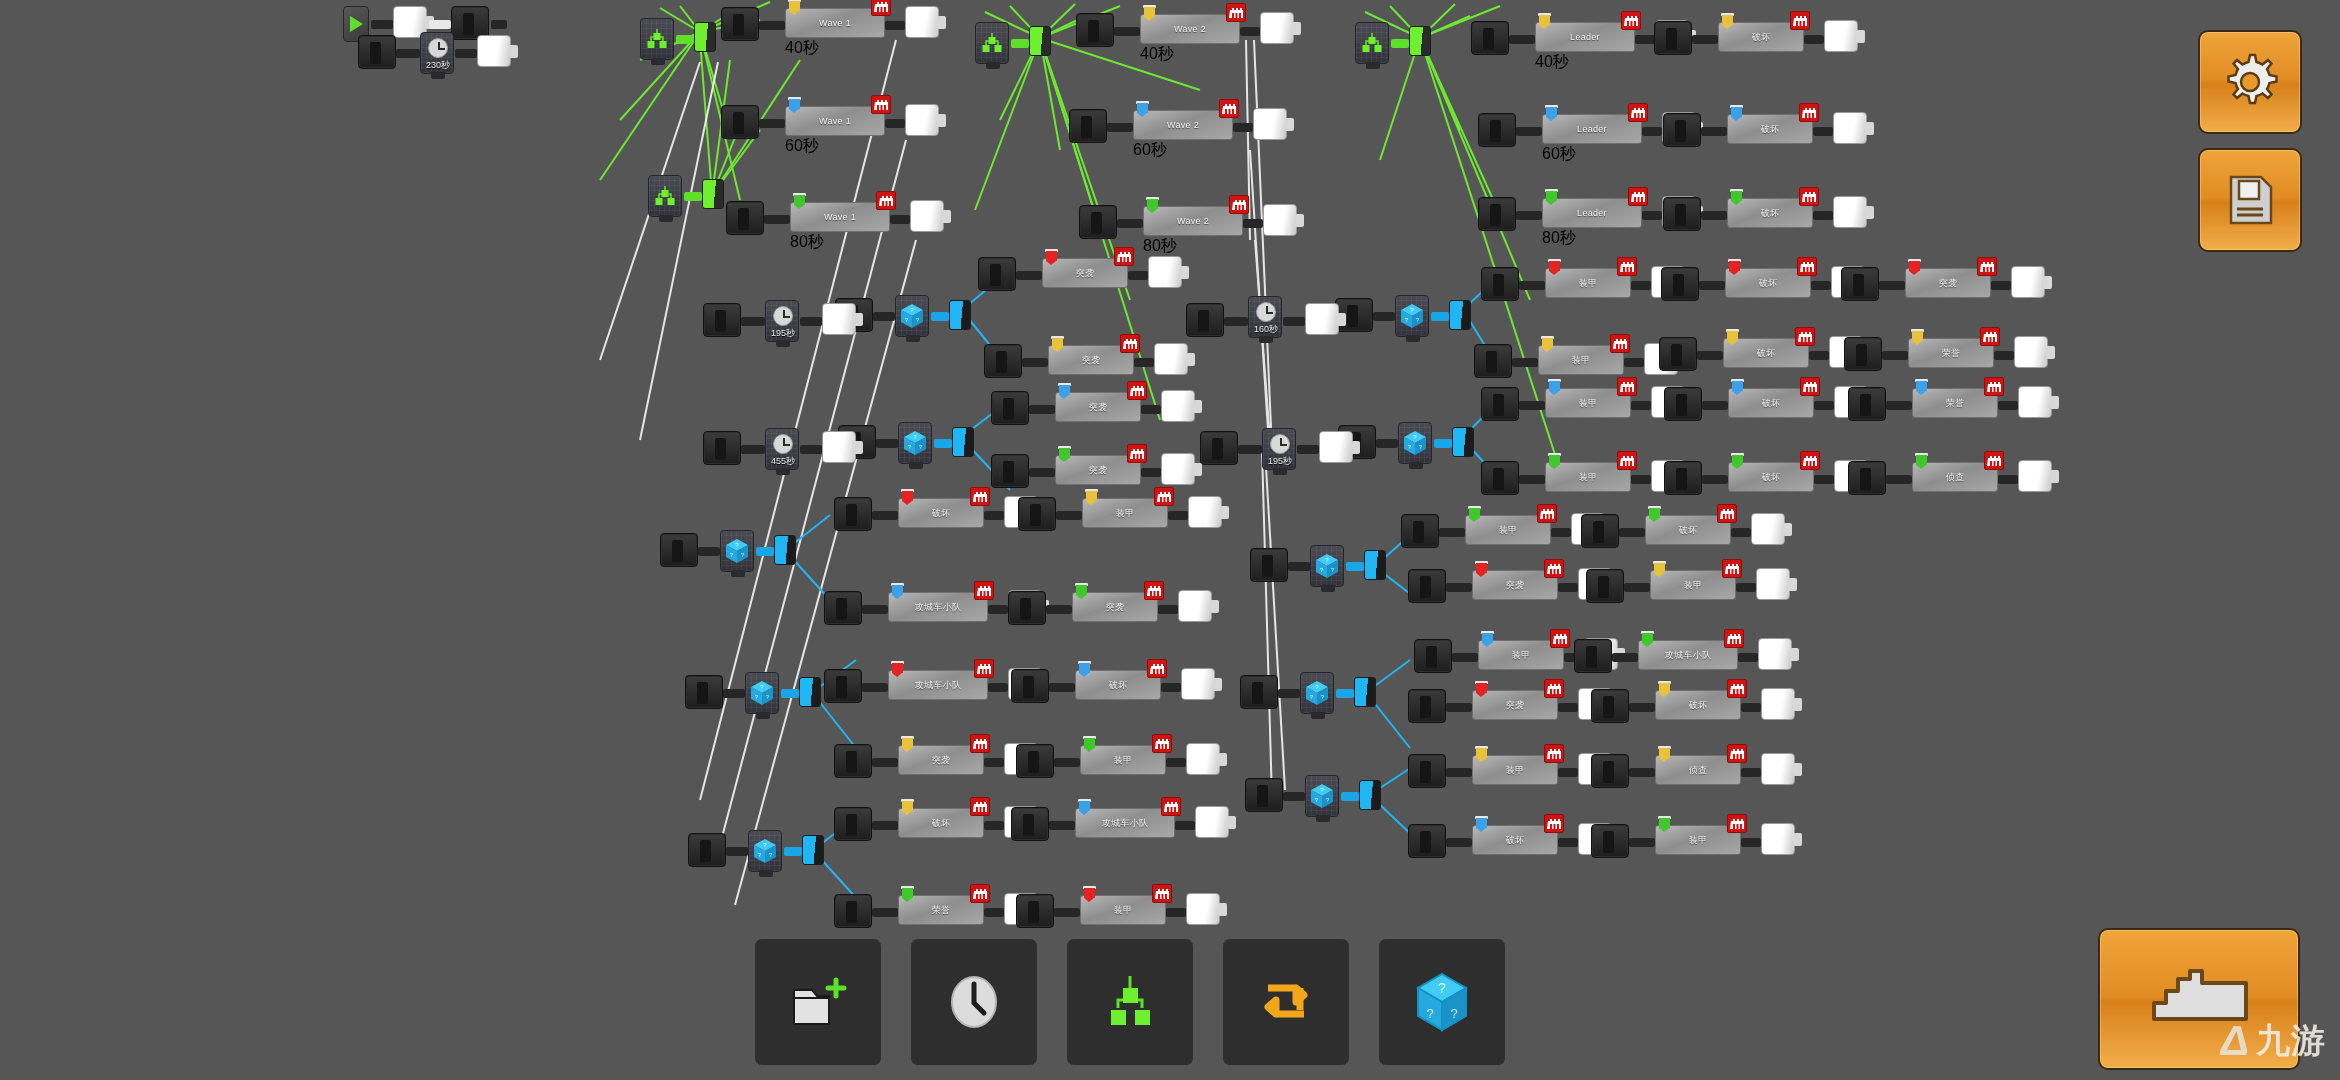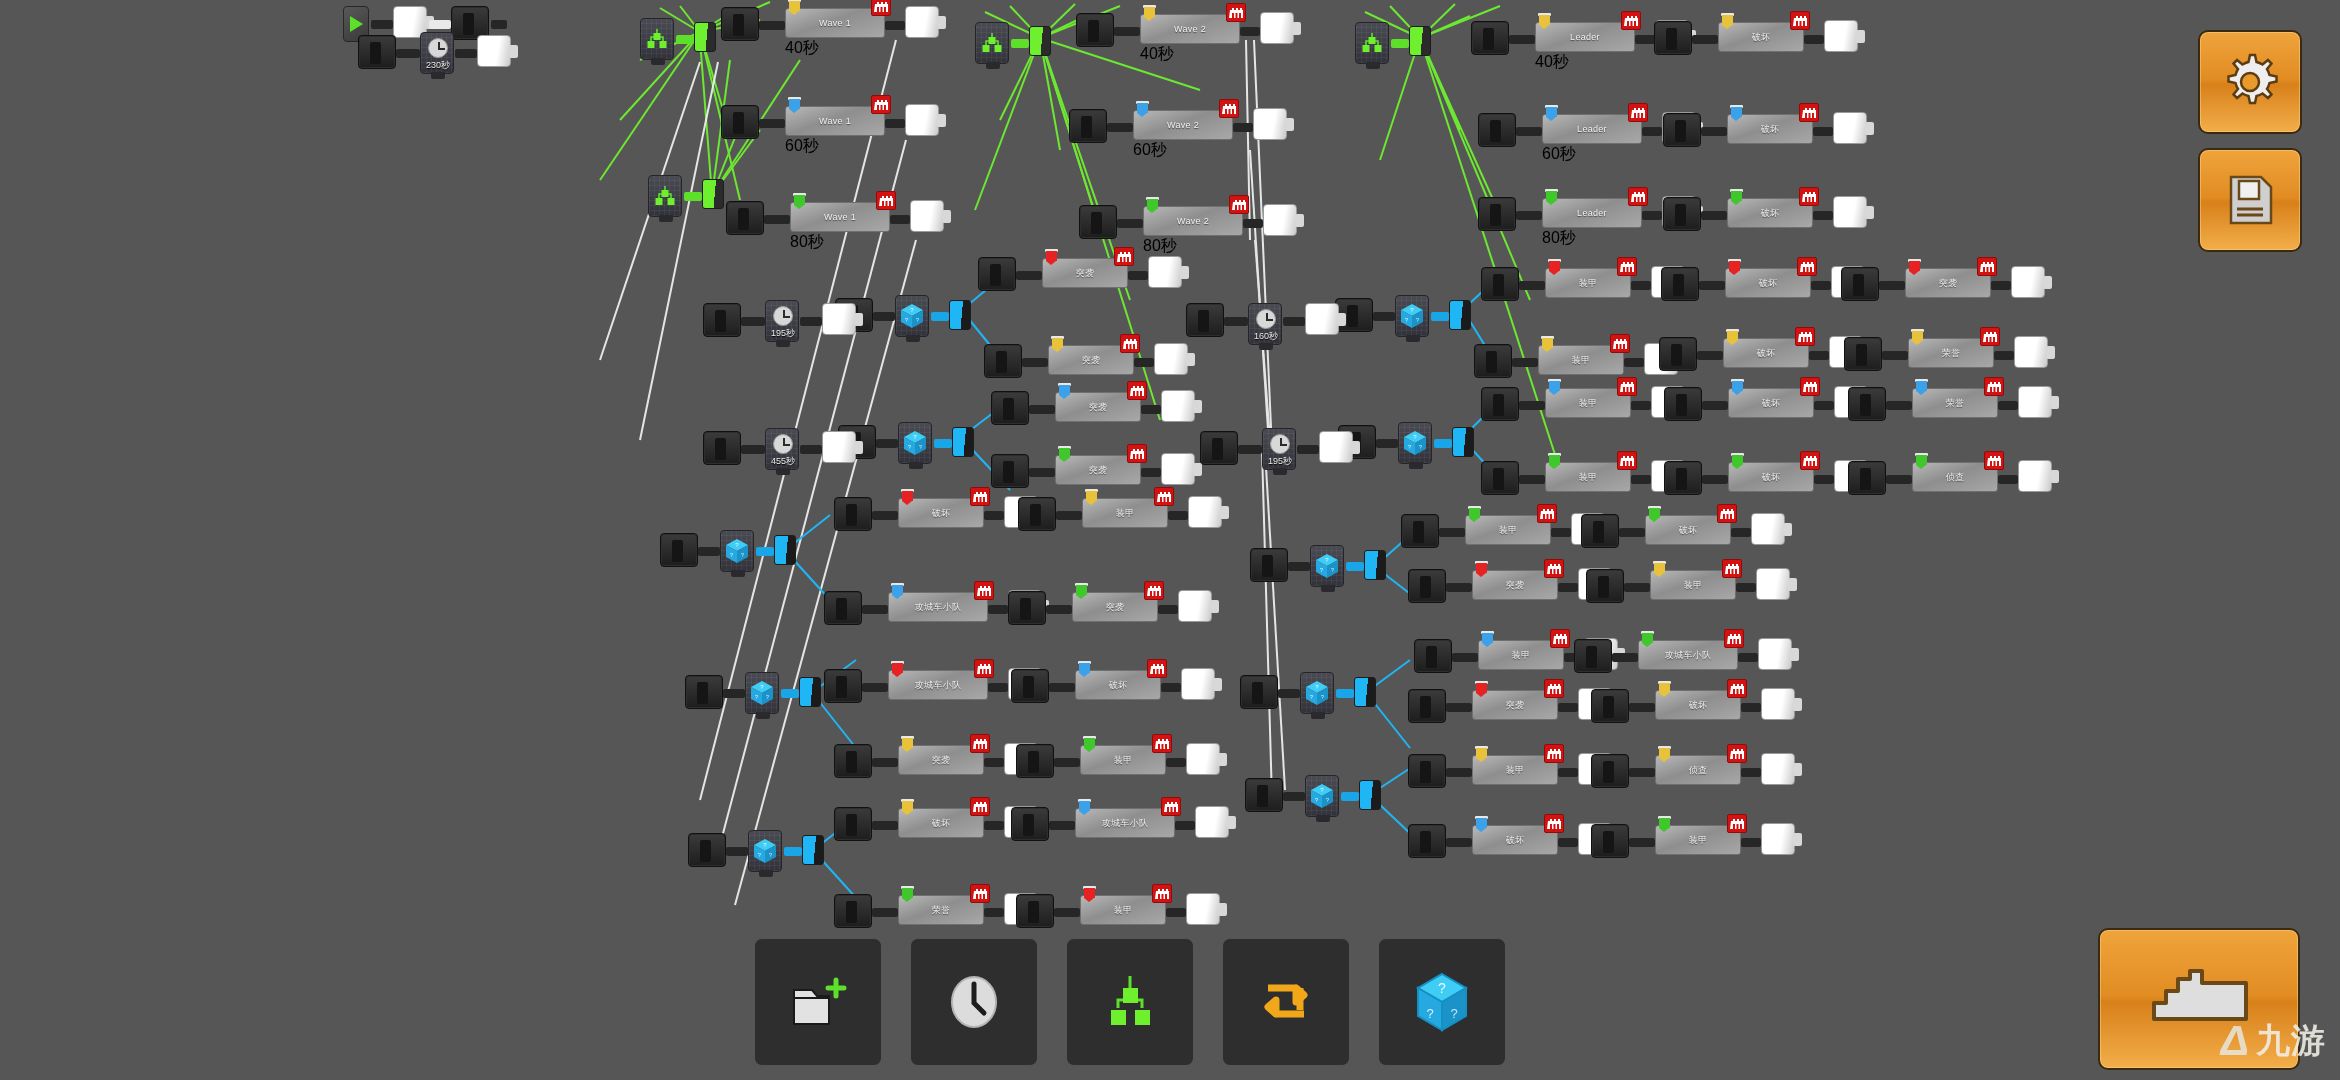--- a/index.html
+++ b/index.html
@@ -445,21 +445,21 @@
       <div class="np rod " style="left: 800px; top: 317px; width: 22px;"></div>
       <div class="np plugw" style="left: 822px; top: 303px;"></div>
       <div class="np clocknode" style="left: 765px; top: 428px;">
         <div class="face"></div>
         <div class="secs">455秒</div>
       </div>
       <div class="np rod " style="left: 741px; top: 445px; width: 24px;"></div>
       <div class="np plug" style="left: 703px; top: 431px;"></div>
       <div class="np rod " style="left: 800px; top: 445px; width: 22px;"></div>
       <div class="np plugw" style="left: 822px; top: 431px;"></div>
-      <div class="np clocknode" style="left: 1248px; top: 303px;">
+      <div class="np clocknode" style="left: 1248px; top: 296px;">
         <div class="face"></div>
         <div class="secs">160秒</div>
       </div>
       <div class="np rod " style="left: 1224px; top: 317px; width: 24px;"></div>
       <div class="np plug" style="left: 1186px; top: 303px;"></div>
       <div class="np rod " style="left: 1283px; top: 317px; width: 22px;"></div>
       <div class="np plugw" style="left: 1305px; top: 303px;"></div>
       <div class="np clocknode" style="left: 1262px; top: 428px;">
         <div class="face"></div>
         <div class="secs">195秒</div>

